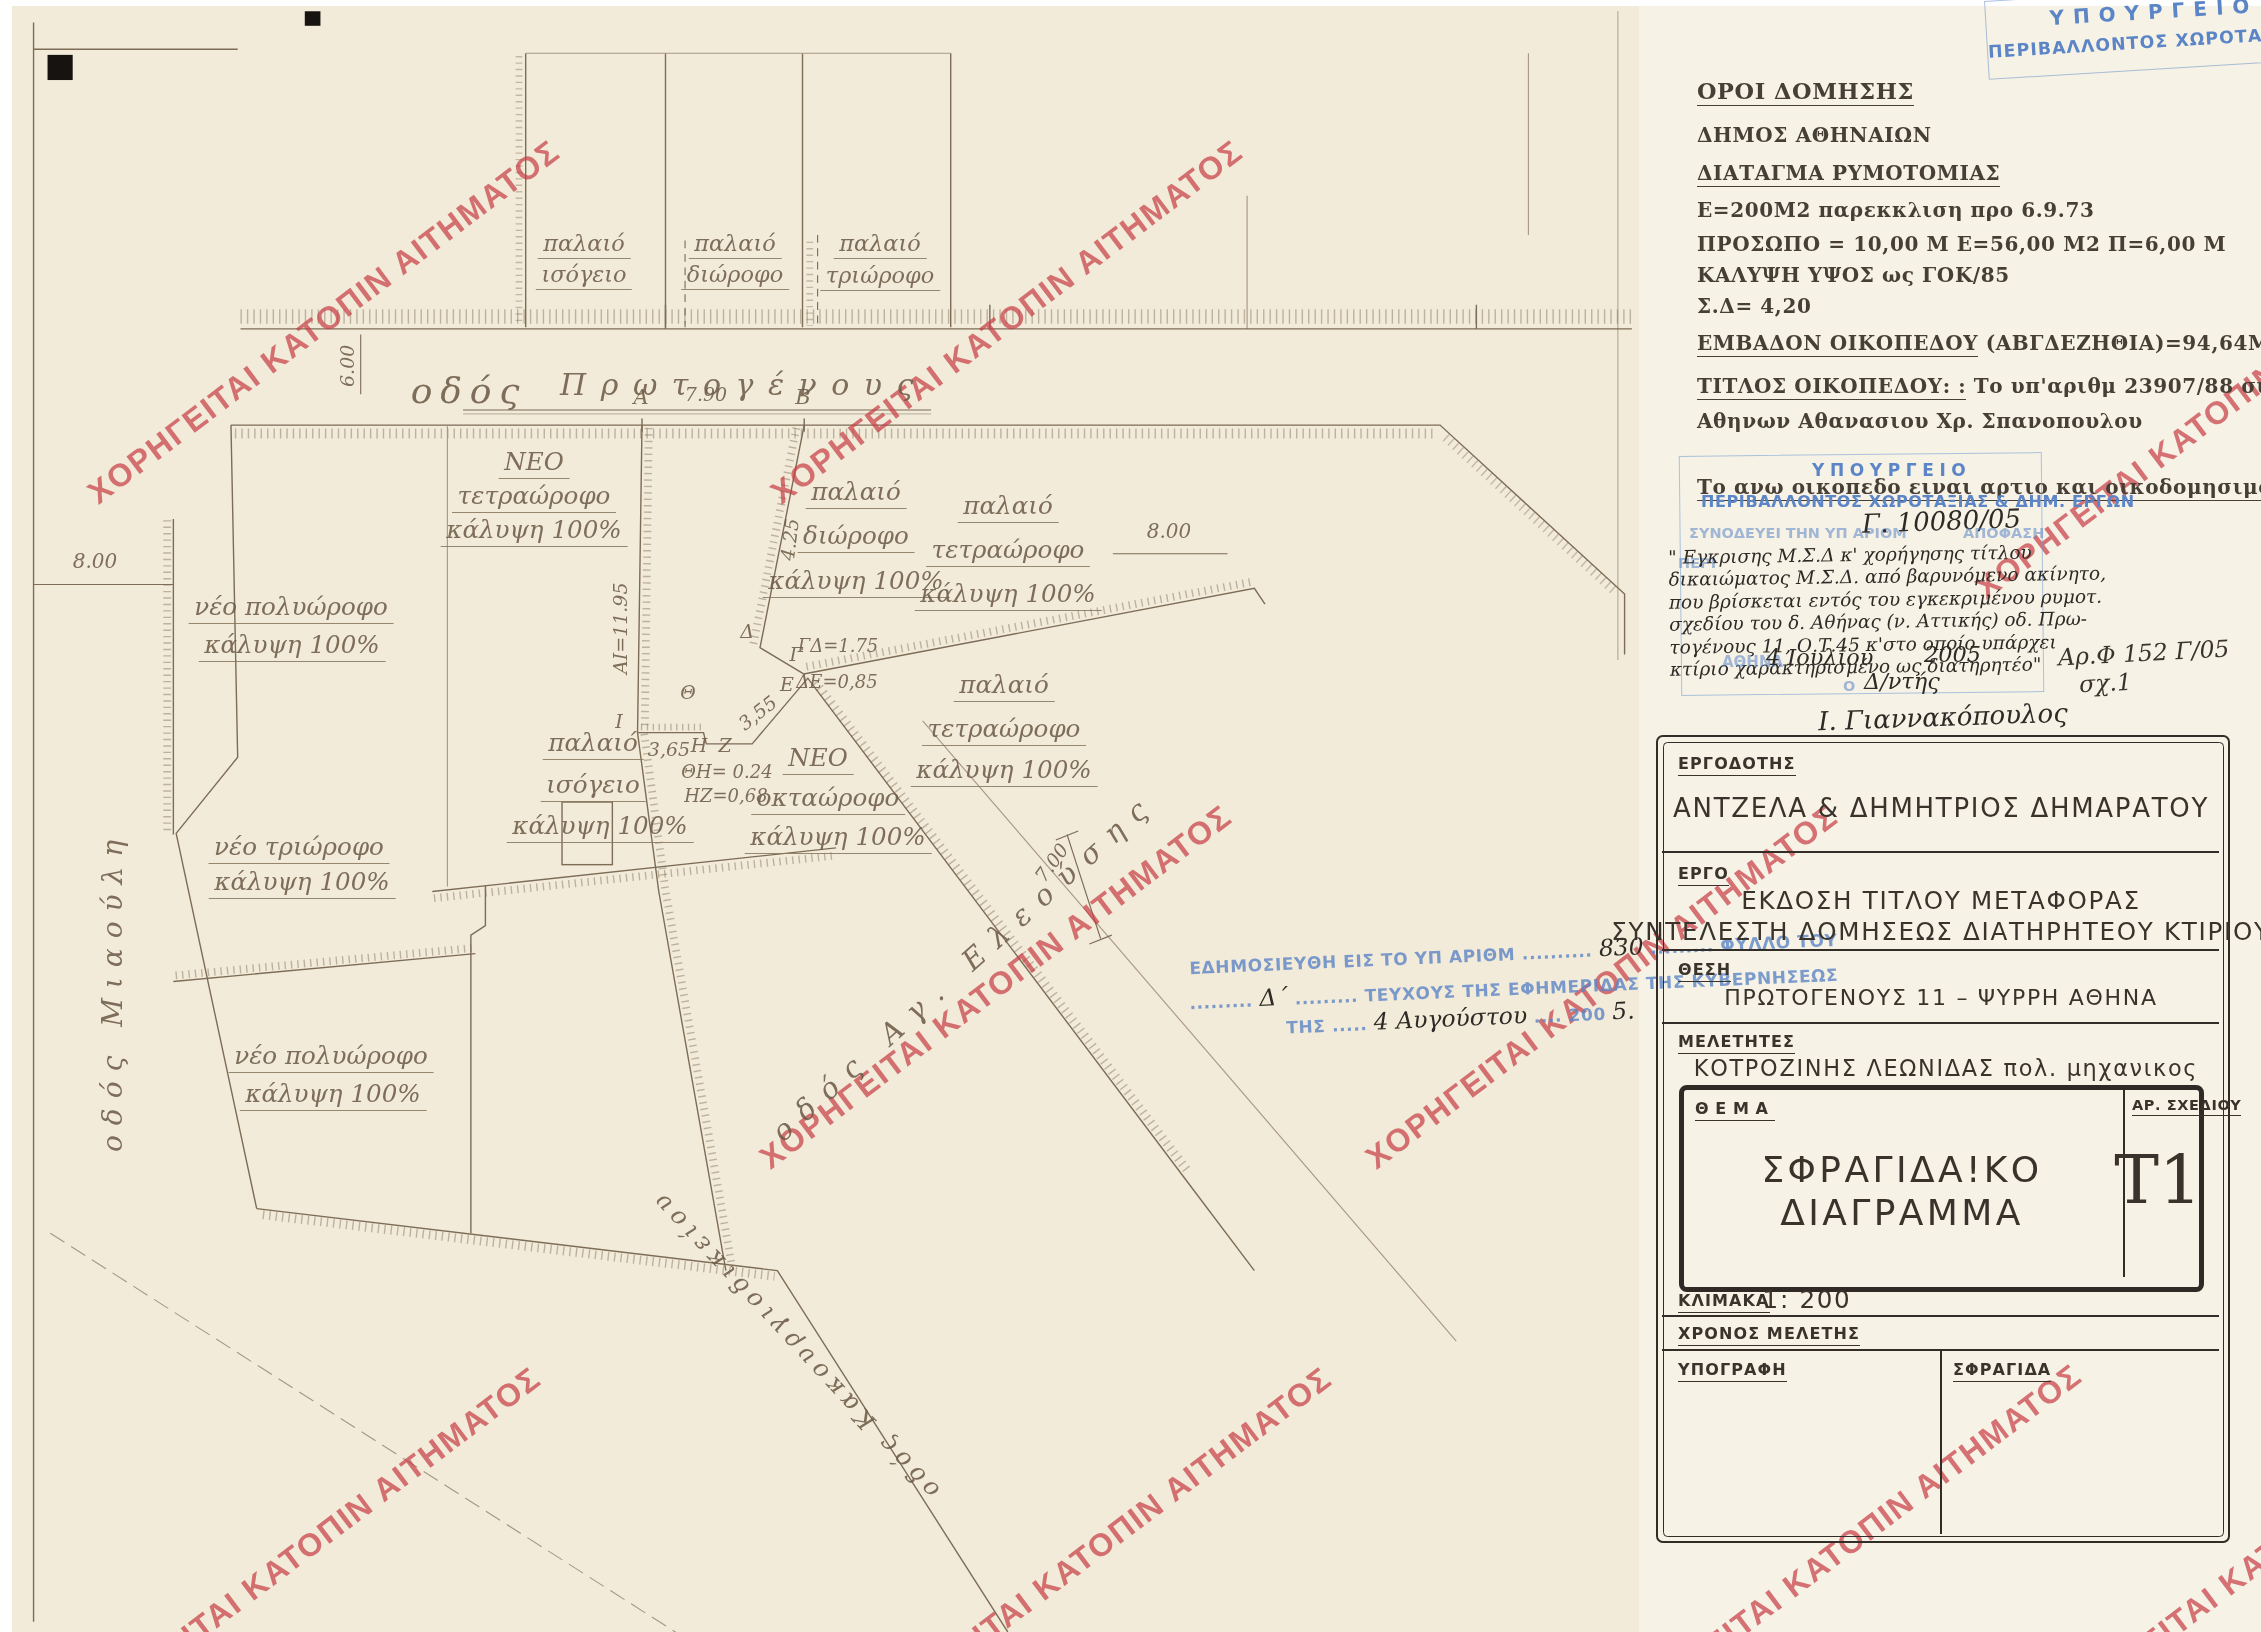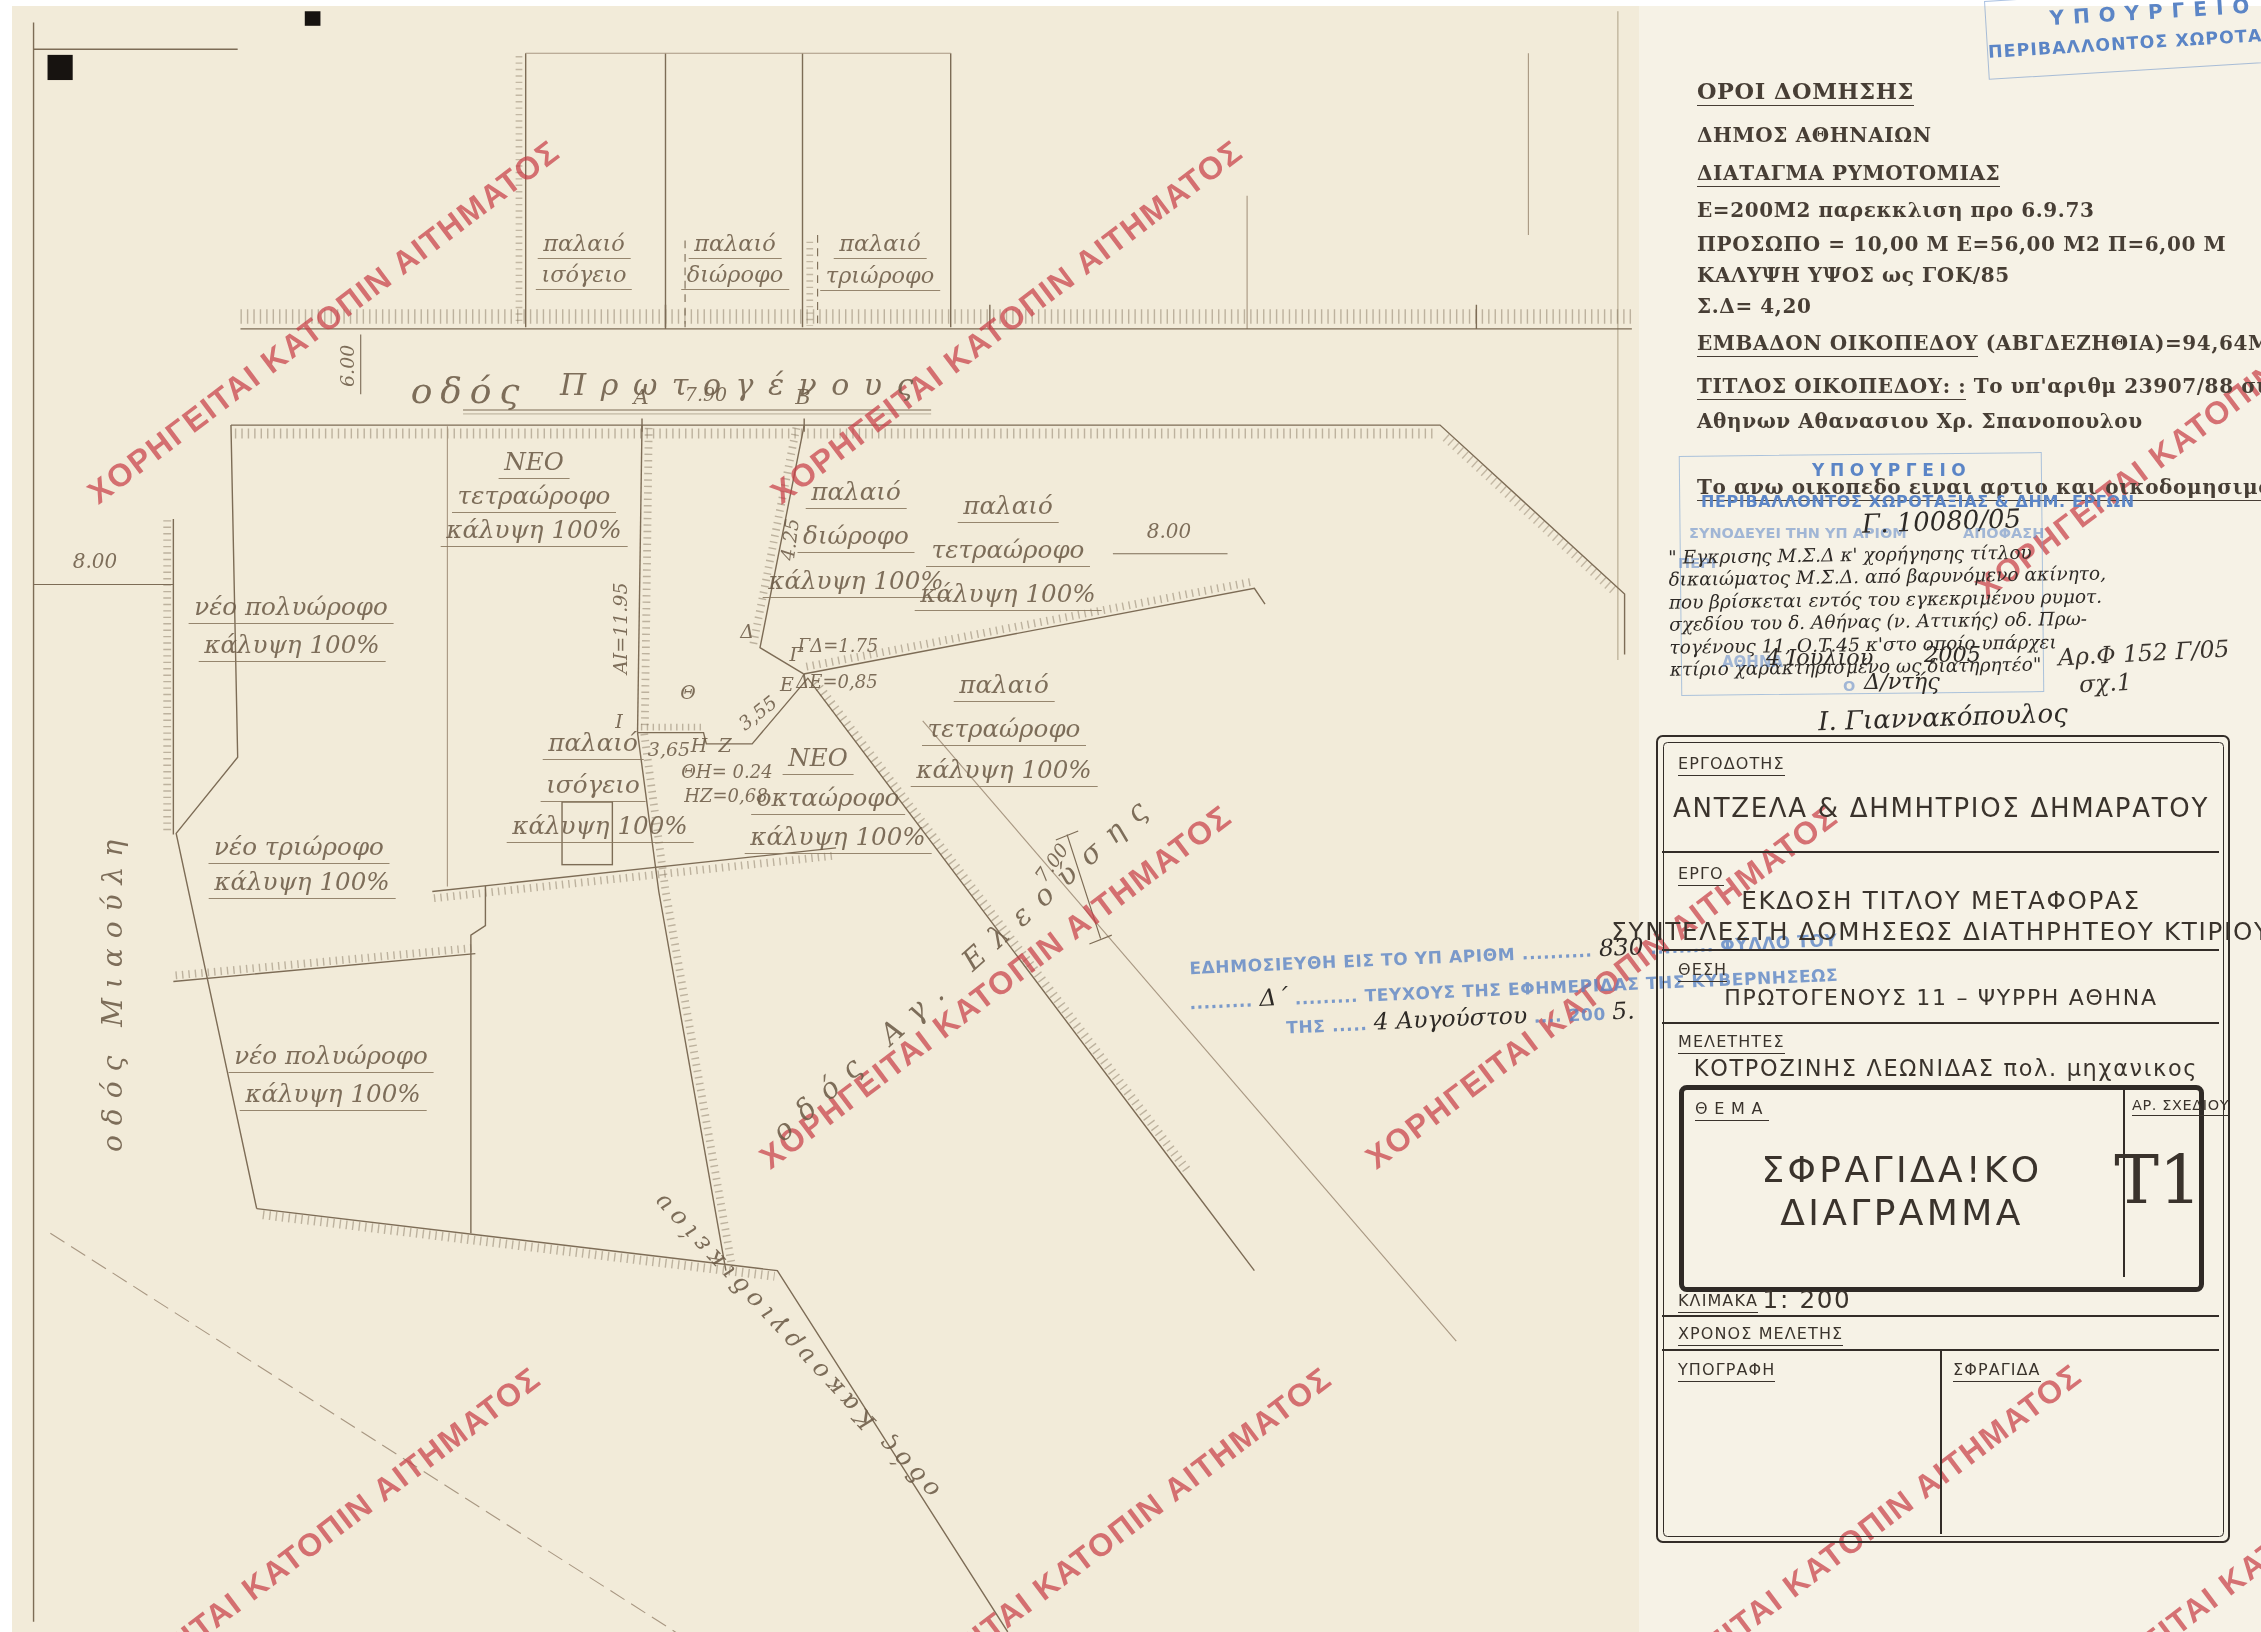--- a/index.html
+++ b/index.html
@@ -46,21 +46,21 @@
   .side-note{position:absolute;font-family:"DejaVu Serif",serif;font-style:italic;font-size:23.5px;
              color:#3a342e;transform:rotate(-3deg);white-space:nowrap;}
 
   .pub{position:absolute;font-family:"DejaVu Sans",sans-serif;font-weight:bold;font-size:17px;
        letter-spacing:0.6px;color:rgba(91,133,198,.8);white-space:nowrap;transform:rotate(-2.5deg);}
   .pub .pub-hand{font-family:"DejaVu Serif",serif;font-style:italic;font-weight:normal;
                  font-size:23.5px;color:#2e2a26;letter-spacing:0;}
 
   
   .tb-line{position:absolute;background:#332d28;}
-  .tb-label{position:absolute;font-family:"DejaVu Sans",sans-serif;font-size:16px;font-weight:normal;
+  .tb-label{position:absolute;font-family:"DejaVu Sans",sans-serif;font-size:16px;font-weight:bold;
             color:#3a332c;letter-spacing:1.1px;border-bottom:1.7px solid #3a332c;padding-bottom:1.7px;white-space:nowrap;}
   .tb-value{position:absolute;font-family:"DejaVu Sans",sans-serif;color:#3a332c;white-space:nowrap;
             transform:translateX(-50%);letter-spacing:1.7px;}
   #titleblock{position:absolute;left:1656px;top:735px;width:570px;height:804px;
               border:2.8px solid #332d28;border-radius:6.7px;}
   #titleblock .inner{position:absolute;left:4.5px;top:4.5px;right:4.5px;bottom:4.5px;
               border:1.1px solid #332d28;border-radius:4.5px;}
   #thema-box{position:absolute;left:1679px;top:1085px;width:515px;height:197px;
              border:5px solid #2f2a26;border-radius:7.8px;background:#f6f2e6;}
 </style>

